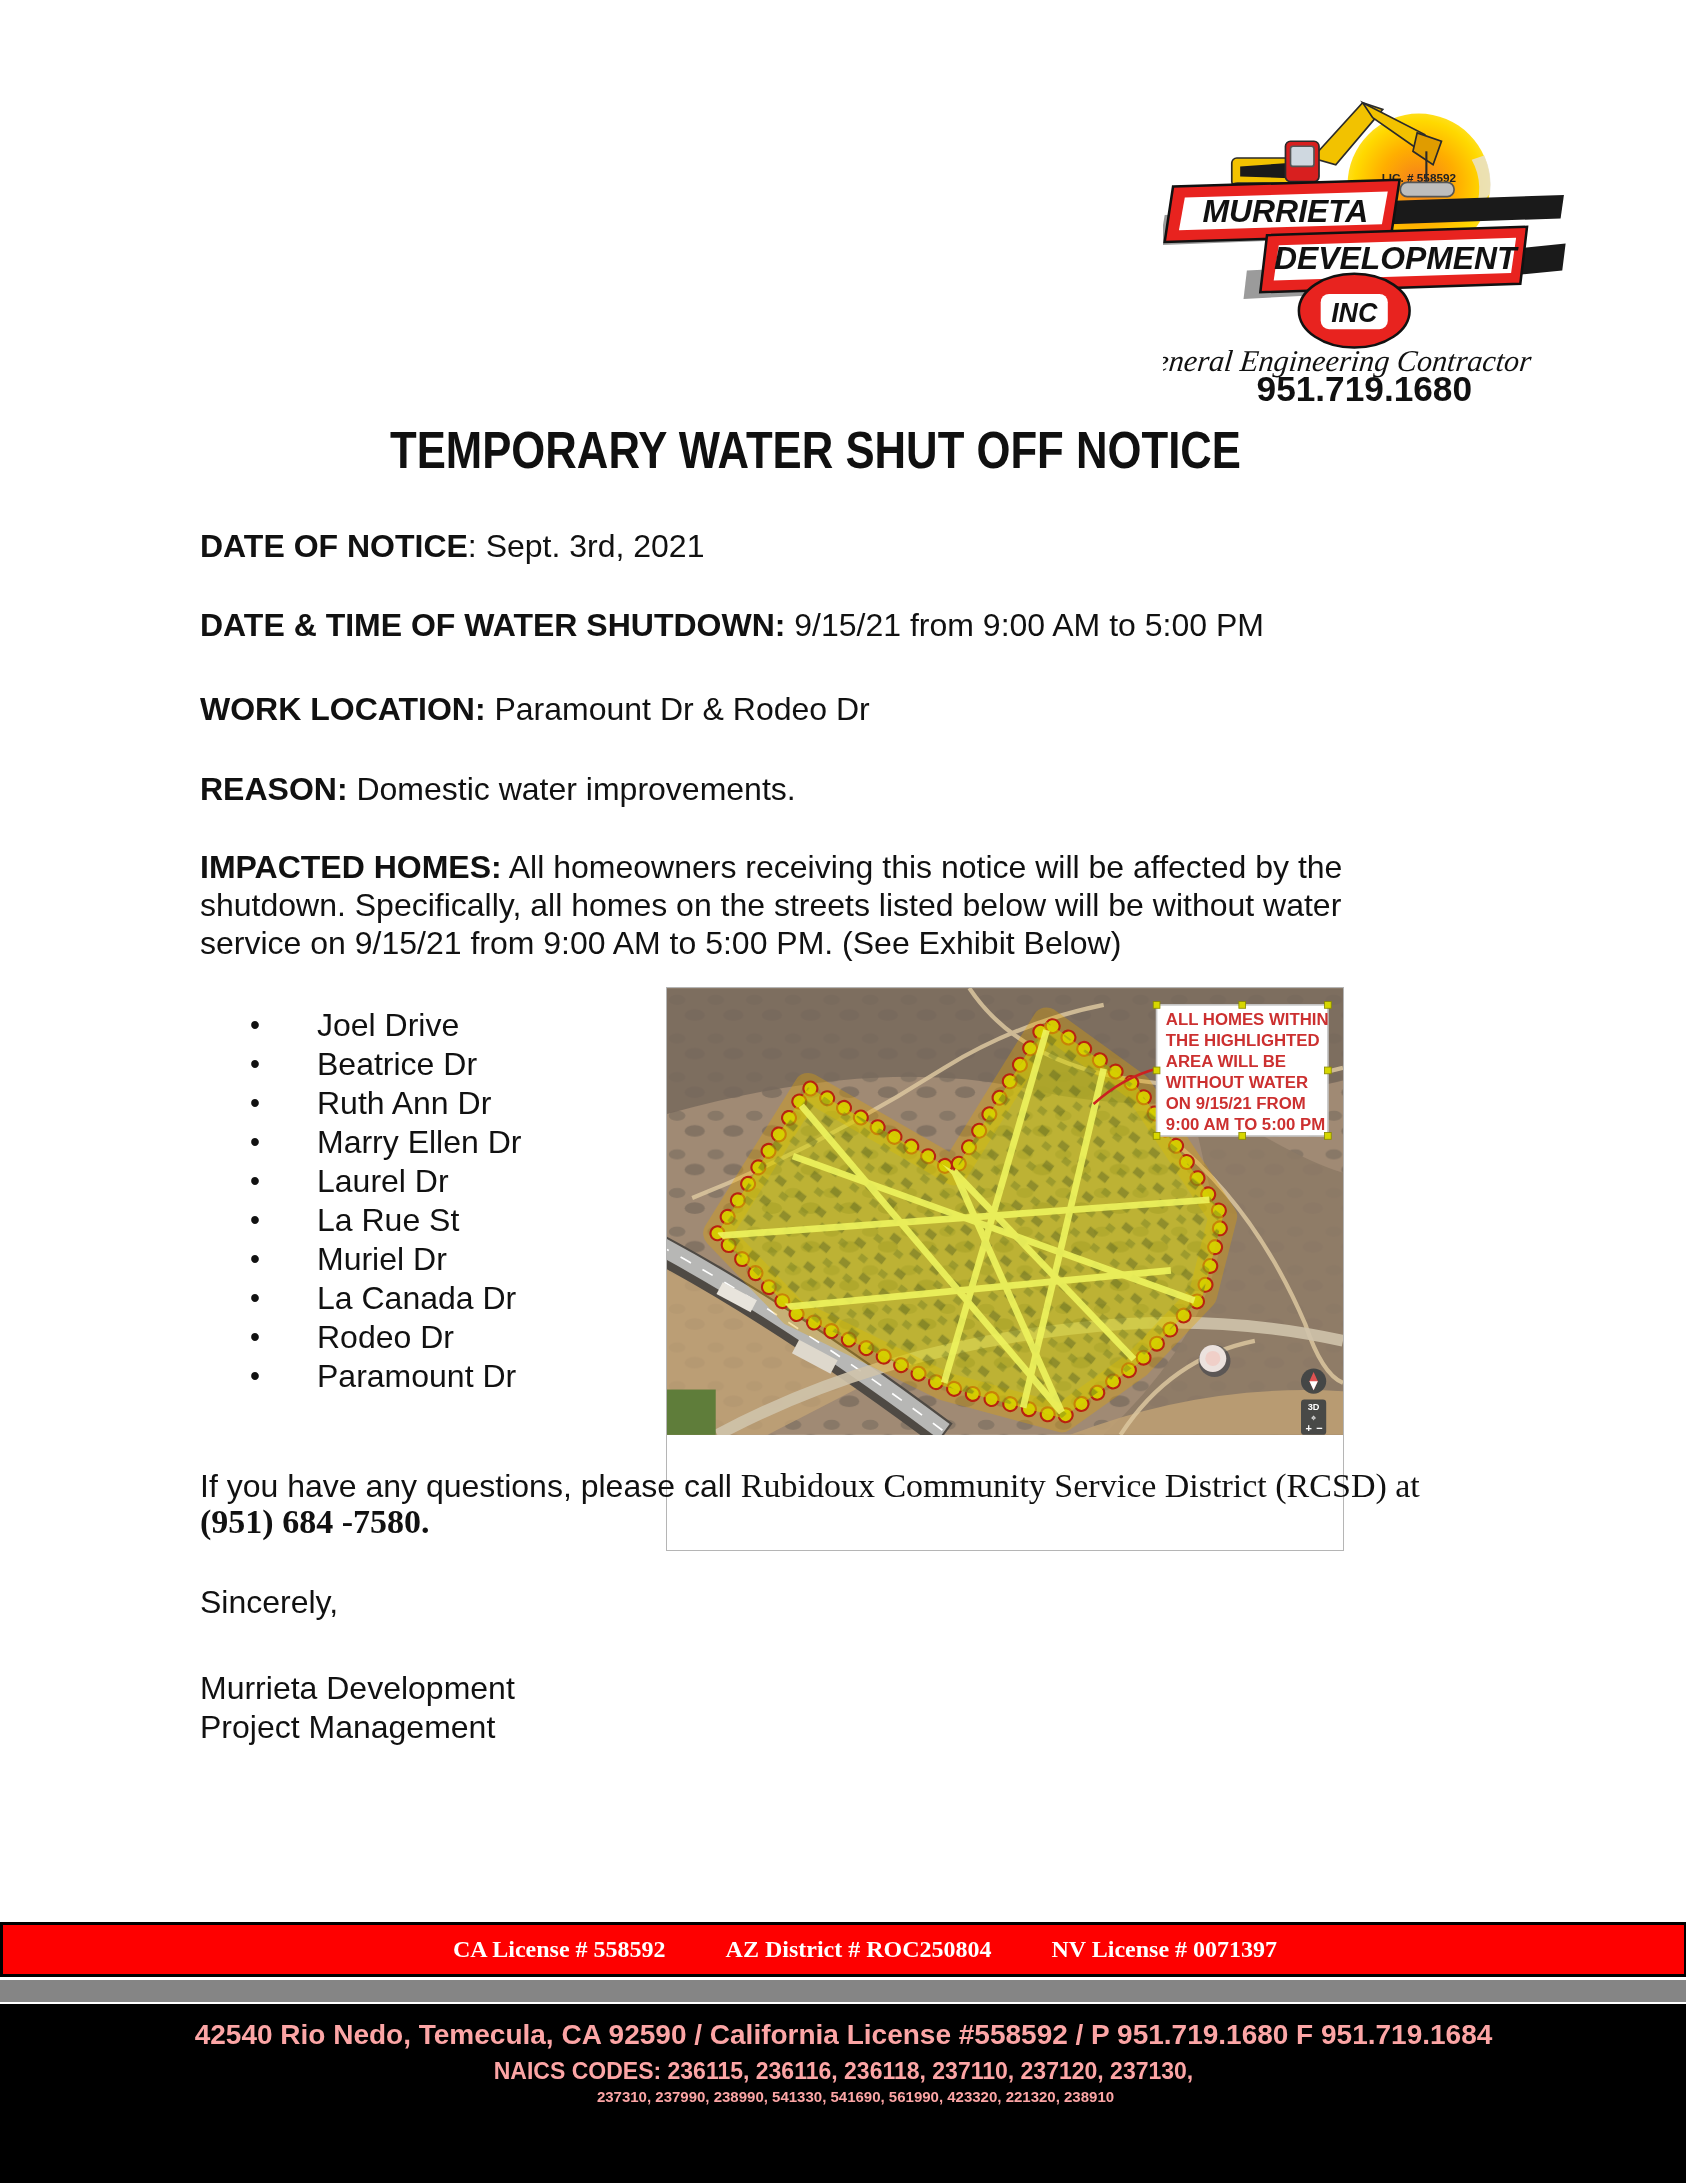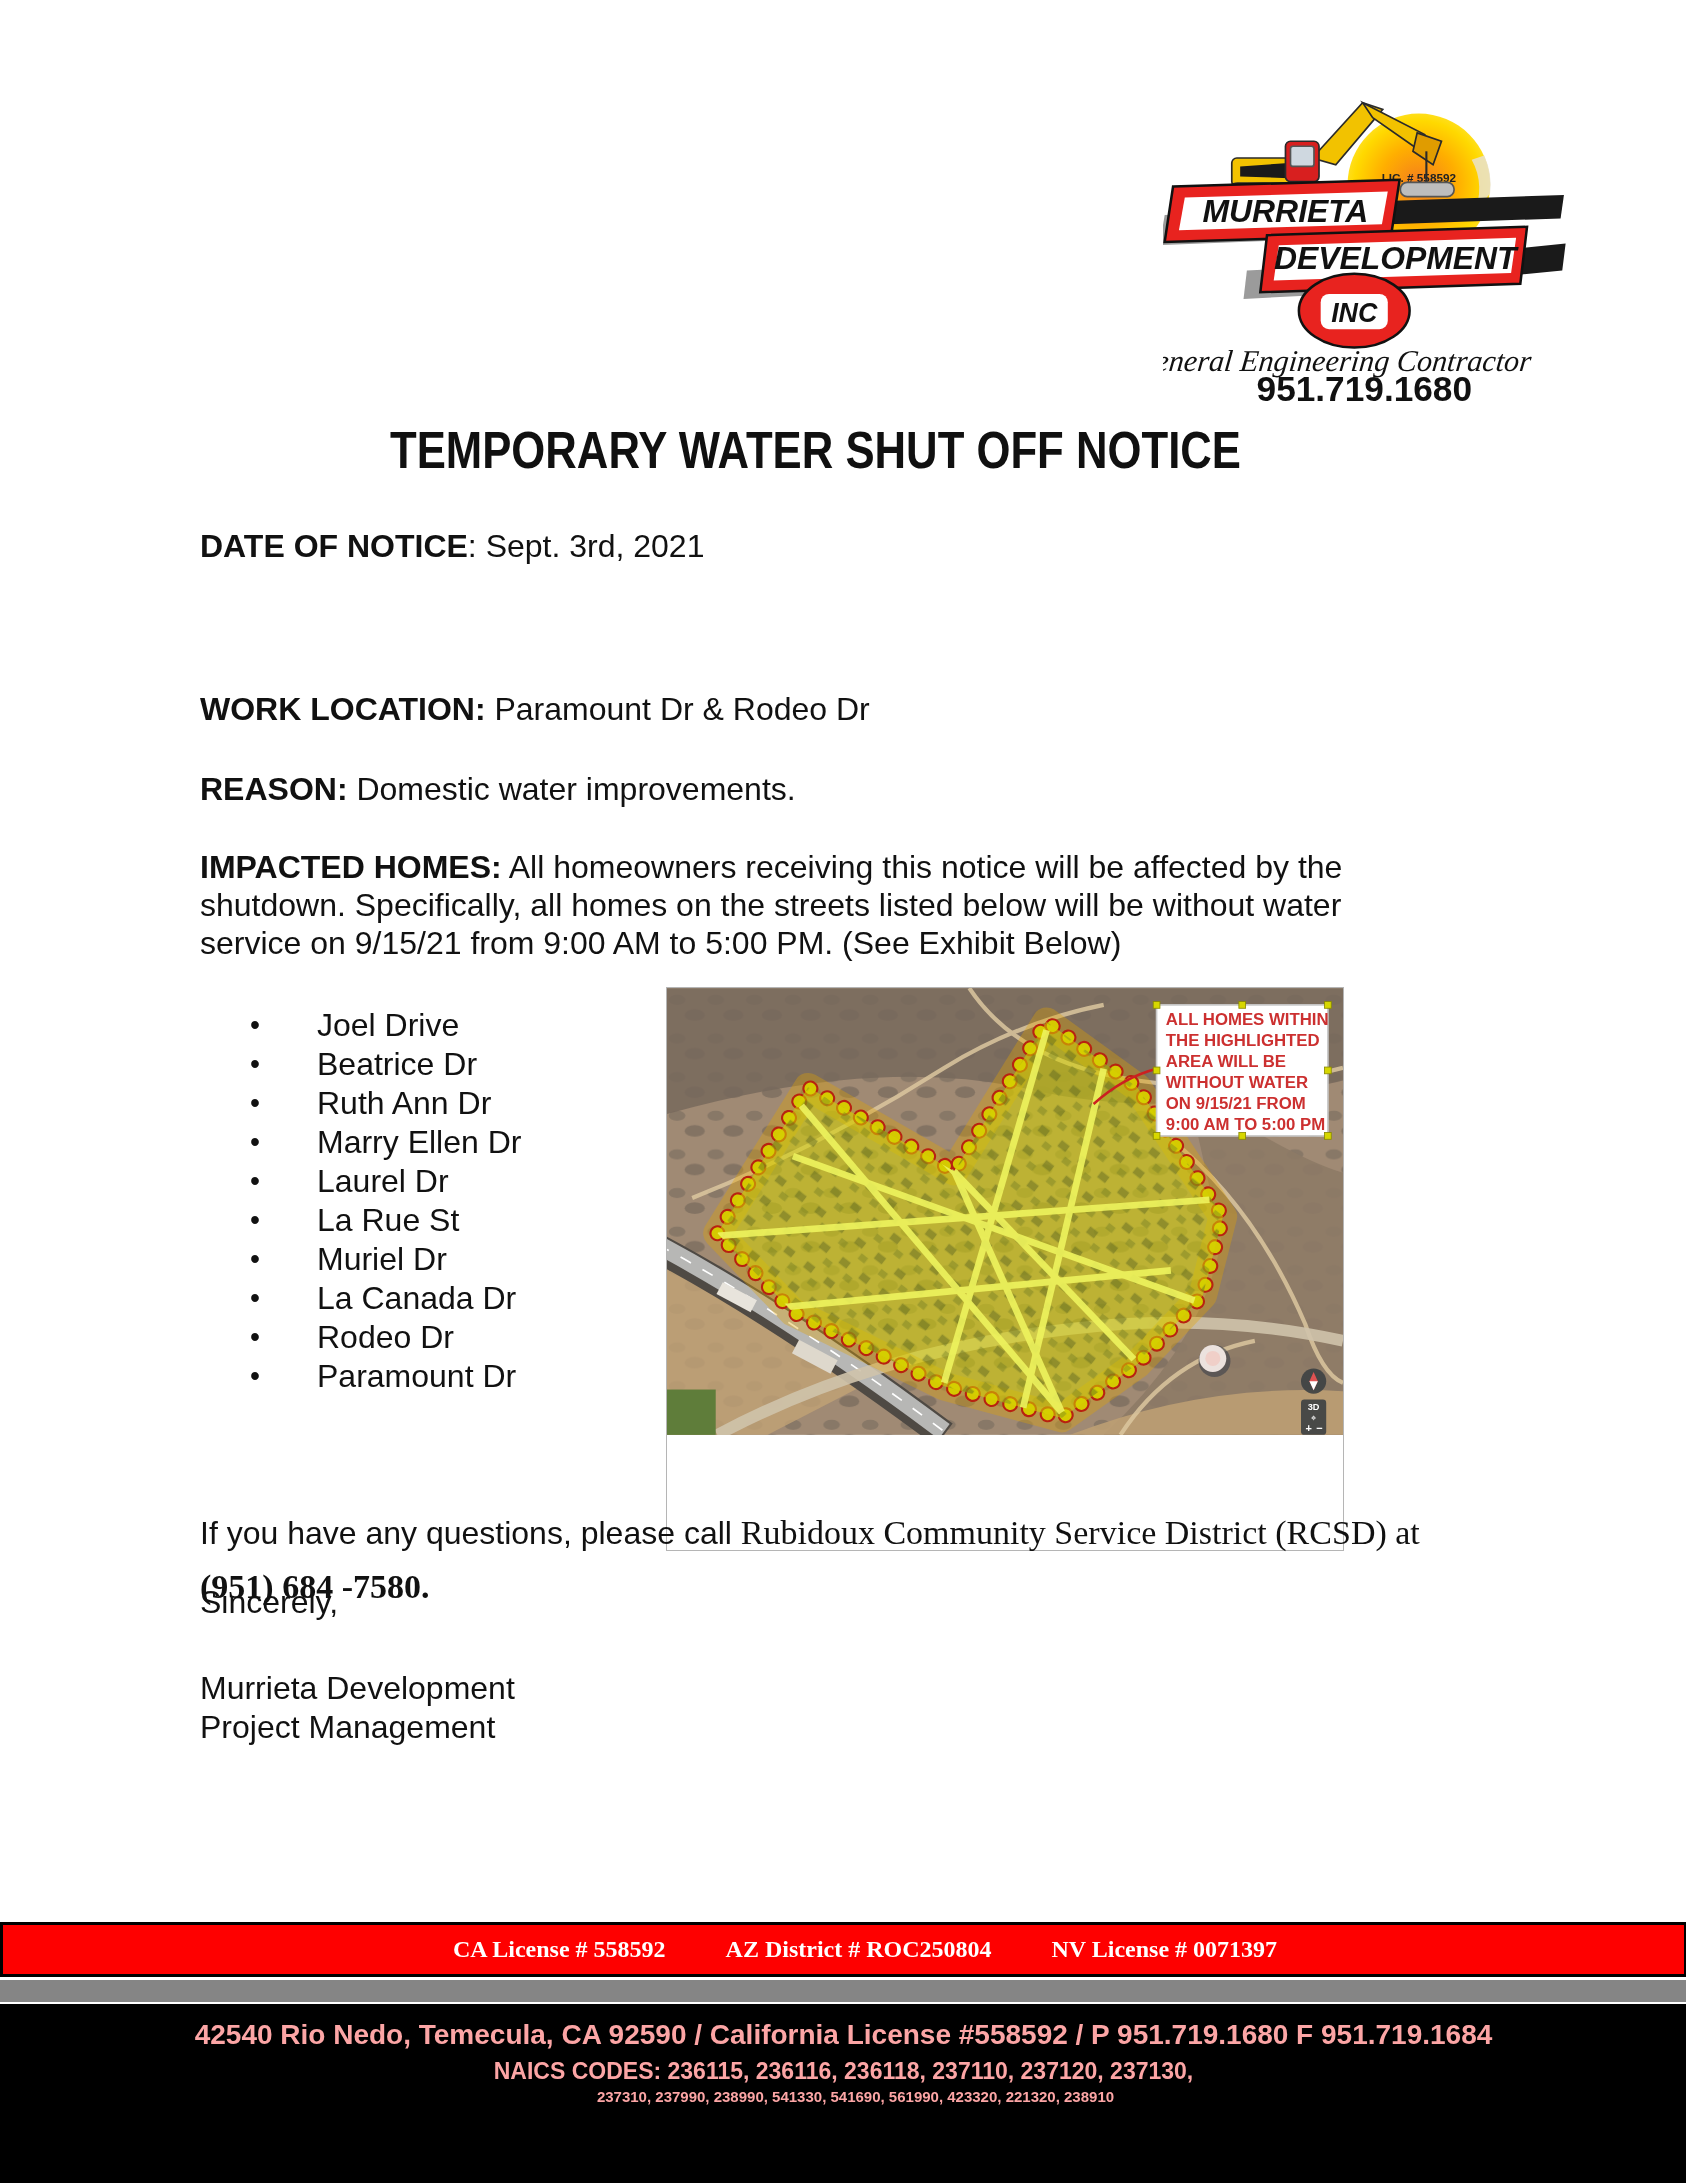--- a/index.html
+++ b/index.html
@@ -20,21 +20,21 @@
     font-size:52px;font-weight:bold;transform:scaleX(0.84);transform-origin:left top;
     letter-spacing:0px;color:#101010;
   }
   .field{position:absolute;left:200px;font-size:32px;line-height:39px;white-space:nowrap;}
   .field b{font-weight:bold;}
   .para{position:absolute;left:200px;width:1243px;font-size:32px;line-height:38px;}
   .para b{font-weight:bold;}
   .streets{position:absolute;left:250px;top:1006px;list-style:none;margin:0;padding:0;}
   .streets li{position:relative;padding-left:67px;font-size:32px;line-height:39px;}
   .streets li .dot{position:absolute;left:0;top:0;font-size:28.6px;}
-  .questions{position:absolute;left:200px;top:1468px;width:1276px;font-size:32px;line-height:53px;margin-top:38px;}
+  .questions{position:absolute;left:200px;top:1468px;width:1276px;font-size:32px;line-height:35px;}
   .questions .serif{font-family:"Liberation Serif",serif;font-size:34px;}
   .questions .phone{font-family:"Liberation Serif",serif;font-size:34px;font-weight:bold;}
   .closing-1{position:absolute;left:200px;top:1584px;font-size:32px;}
   .closing-2{position:absolute;left:200px;top:1669px;font-size:32px;line-height:39px;}
   
   .map{position:absolute;left:666px;top:987px;width:678px;height:564px;border:0.8px solid #b5b5b5;box-sizing:border-box;}
   .map svg{display:block;width:676px;height:447px;}
   
   .bar-red{
     position:absolute;left:0;top:1922px;width:1687px;height:55px;box-sizing:border-box;
@@ -109,20 +109,23 @@
       <text x="240" y="372" font-size="36" text-anchor="middle" fill="#111" font-family="Liberation Serif, serif" font-style="italic" transform="skewX(-6)">General Engineering Contractor</text>
       <text x="240" y="408" font-size="42" font-weight="bold" text-anchor="middle" fill="#111">951.719.1680</text>
     </svg>
   </div>
 
   <div class="doc-title">TEMPORARY WATER SHUT OFF NOTICE</div>
 
   <div class="field" style="top:527px">
     <b>DATE OF NOTICE</b><span>: Sept. 3rd, 2021</span>
   </div>
+  <div class="field" style="top:606px">
+    <b>DATE &amp; TIME OF WATER SHUTDOWN:</b><span> 9/15/21 from 9:00 AM to 5:00 PM</span>
+  </div>
   <div class="field" style="top:690px">
     <b>WORK LOCATION:</b><span> Paramount Dr &amp; Rodeo Dr</span>
   </div>
   <div class="field" style="top:770px">
     <b>REASON:</b><span> Domestic water improvements.</span>
   </div>
 
   <div class="para" style="top:848px">
     <b>IMPACTED HOMES:</b><span> All homeowners receiving this notice will be affected by the shutdown. Specifically, all homes on the streets listed below will be without water service on 9/15/21 from 9:00 AM to 5:00 PM. (See Exhibit Below)</span>
   </div>

